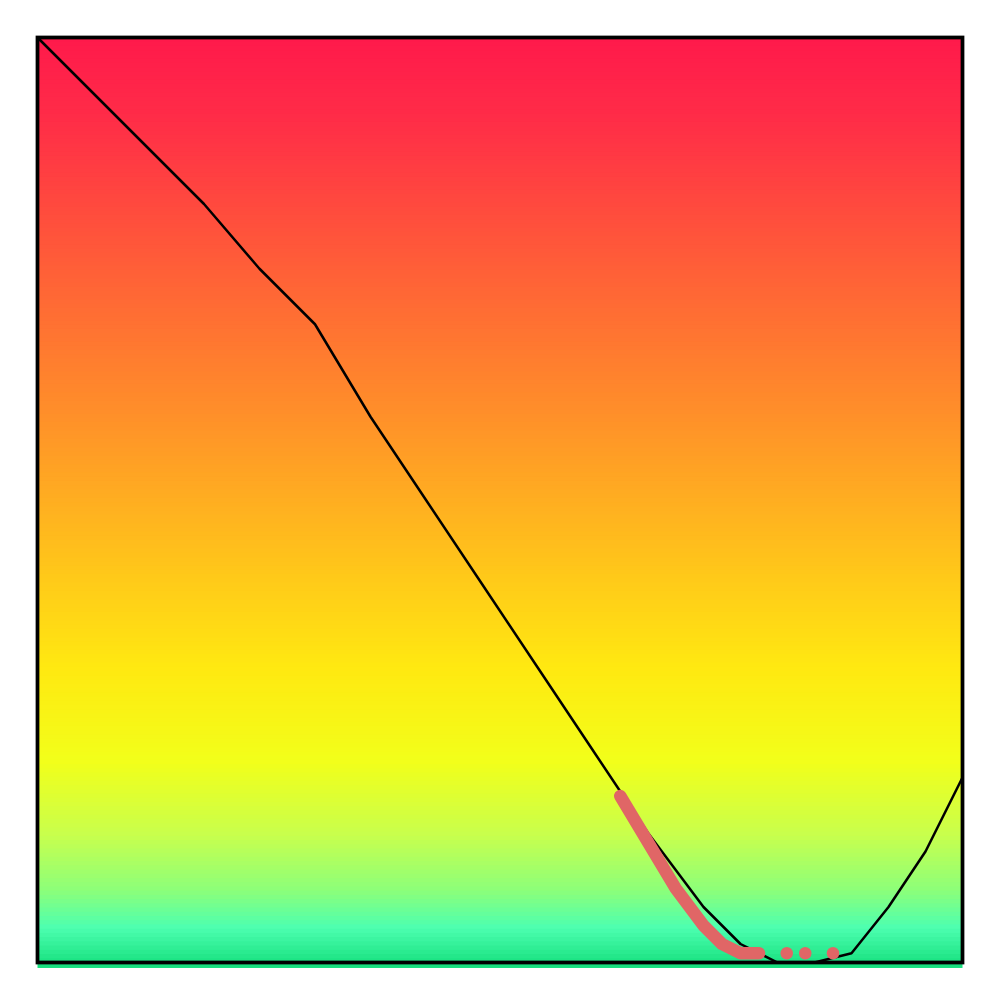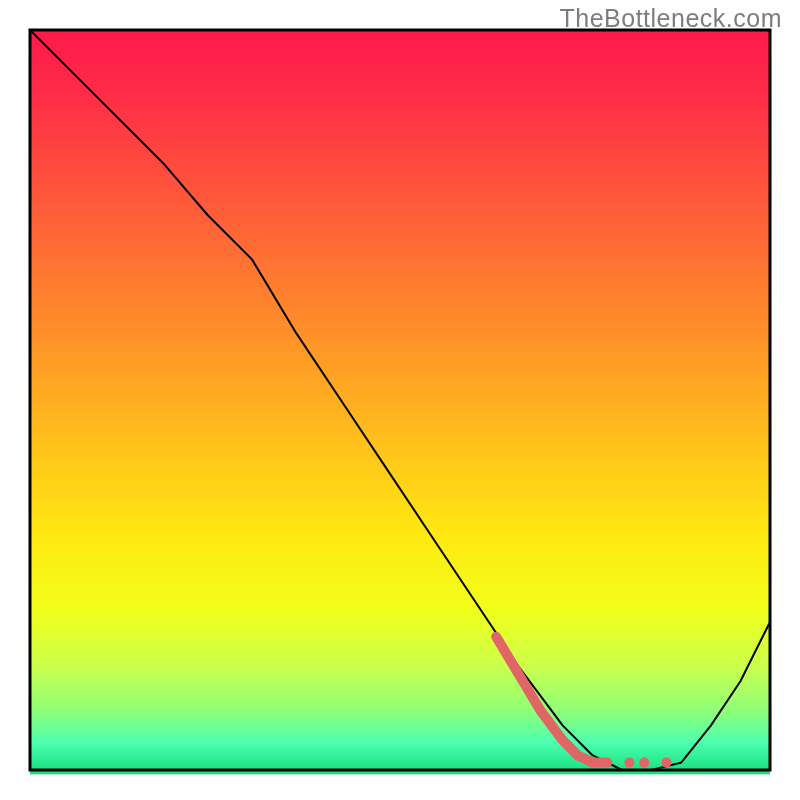--- a/index.html
+++ b/index.html
@@ -3,21 +3,20 @@
 <meta charset="utf-8">
 <style>
   html,body{margin:0;padding:0;width:800px;height:800px;overflow:hidden;background:#fff;font-family:Arial,Helvetica,sans-serif}
   .wrap{position:relative;width:800px;height:800px}
   .attrib{position:absolute;top:4px;right:18px;color:#7d7d7d;font-size:25px;font-weight:400;letter-spacing:0.5px}
   svg{display:block}
 </style>
 </head>
 <body>
 <div class="wrap">
-  <div class="attrib">TheBottleneck.com</div>
   <svg id="plot" width="800" height="800" viewBox="0 0 800 800" preserveAspectRatio="none">
     <defs>
       <clipPath id="clip">
           <rect x="0" y="0" width="800" height="800"></rect>
         </clipPath>
     </defs>
     <g id="bg" clip-path="url(#clip)">
         <rect x="30" y="30" width="740" height="4.378995433789953" fill="#ff1a4b"></rect>
         <rect x="30" y="33.37899543378995" width="740" height="4.378995433789953" fill="#ff1b4b"></rect>
         <rect x="30" y="36.757990867579906" width="740" height="4.378995433789953" fill="#ff1c4b"></rect>

